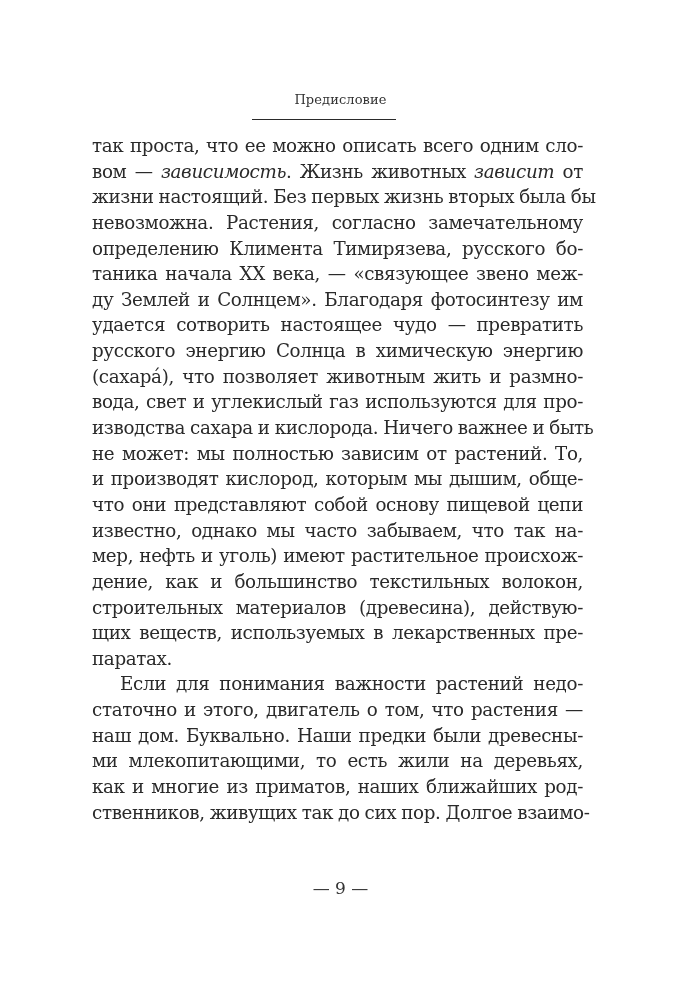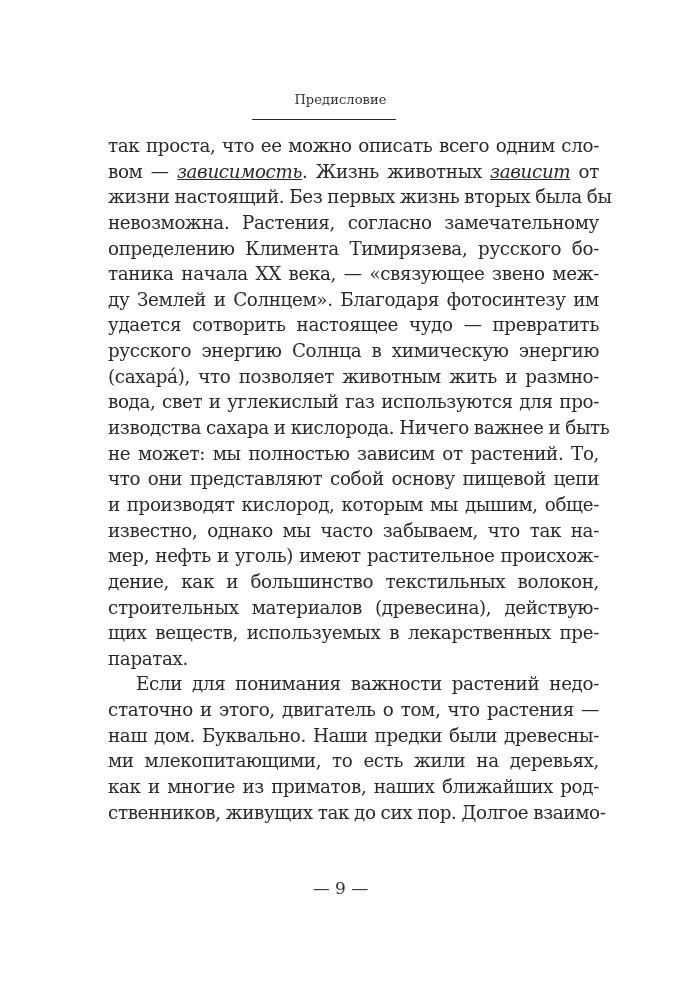--- a/index.html
+++ b/index.html
@@ -34,21 +34,21 @@
     position: absolute;
     top: 119px;
     left: 252px;
     width: 144px;
     height: 0;
     border-top: 1.2px solid #2a2a2a;
   }
   .body-text {
     position: absolute;
     top: 133px;
-    left: 108px;
+    left: 92px;
     width: 491px;
   }
   .line {
     display: block;
     height: 25.65px;
     line-height: 25.65px;
     font-size: 18.3px;
     white-space: nowrap;
     text-align: justify;
     text-align-last: justify;
@@ -56,21 +56,20 @@
     word-spacing: -0.5px;
   }
   .line.last {
     text-align-last: left;
   }
   .line.indent {
     padding-left: 28px;
   }
   .line em {
     font-style: italic;
-    text-decoration: underline;
   }
   .folio {
     position: absolute;
     top: 878px;
     left: 0;
     width: 681px;
     text-align: center;
     font-size: 17px;
     color: #333;
   }
@@ -90,22 +89,22 @@
         <span class="line"><span>невозможна. Растения, согласно замечательному</span></span>
         <span class="line"><span>определению Климента Тимирязева, русского бо-</span></span>
         <span class="line"><span>таника начала XX века, — «связующее звено меж-</span></span>
         <span class="line"><span>ду Землей и Солнцем». Благодаря фотосинтезу им</span></span>
         <span class="line"><span>удается сотворить настоящее чудо — превратить</span></span>
         <span class="line"><span>русского энергию Солнца в химическую энергию</span></span>
         <span class="line"><span>(сахара́), что позволяет животным жить и размно-</span></span>
         <span class="line"><span>вода, свет и углекислый газ используются для про-</span></span>
         <span class="line"><span>изводства сахара и кислорода. Ничего важнее и быть</span></span>
         <span class="line"><span>не может: мы полностью зависим от растений. То,</span></span>
+        <span class="line"><span>и производят кислород, которым мы дышим, обще-</span></span>
         <span class="line"><span>что они представляют собой основу пищевой цепи</span></span>
-        <span class="line"><span>и производят кислород, которым мы дышим, обще-</span></span>
         <span class="line"><span>известно, однако мы часто забываем, что так на-</span></span>
         <span class="line"><span>мер, нефть и уголь) имеют растительное происхож-</span></span>
         <span class="line"><span>дение, как и большинство текстильных волокон,</span></span>
         <span class="line"><span>строительных материалов (древесина), действую-</span></span>
         <span class="line"><span>щих веществ, используемых в лекарственных пре-</span></span>
         <span class="line last"><span>паратах.</span></span>
       </div>
       <div>
         <span class="line indent"><span>Если для понимания важности растений недо-</span></span>
         <span class="line"><span>статочно и этого, двигатель о том, что растения —</span></span>

